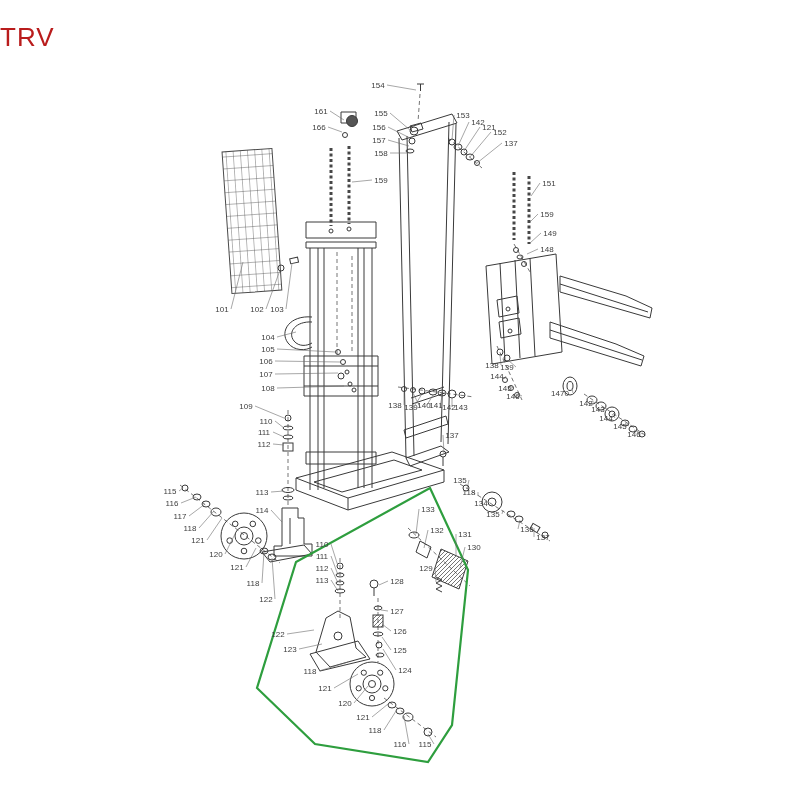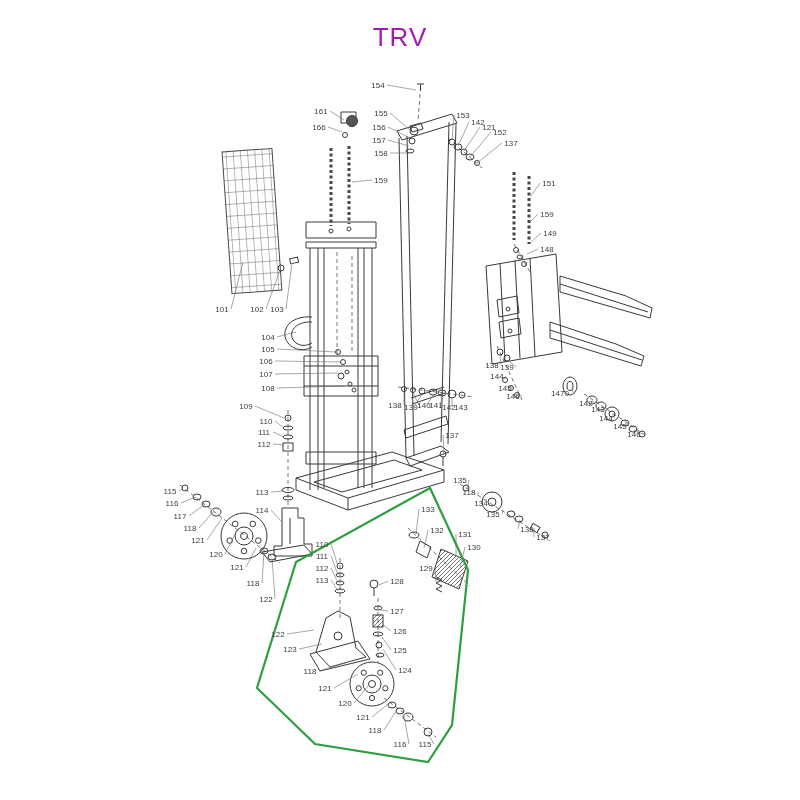--- a/index.html
+++ b/index.html
@@ -1,19 +1,19 @@
 <!DOCTYPE html>
 <html><head>
 <meta charset="utf-8">
 <style>
   html,body{margin:0;padding:0;background:#ffffff;}
   .stage{position:relative;width:800px;height:800px;background:#fff;overflow:hidden;
          font-family:"Liberation Sans",sans-serif;}
-  .title{position:absolute;top:22px;left:0;width:100%;text-align:center;
-         font-size:26px;color:#a21caf;letter-spacing:1px;}
+  .title{position:absolute;top:22px;left:0;width:100%;text-align:left;
+         font-size:26px;color:#b91c1c;letter-spacing:1px;}
   .stage svg{position:absolute;left:0;top:0;}
   .dash{stroke-dasharray:4 3;stroke-width:0.7;}
   .chain{stroke:#474747;stroke-width:3;stroke-dasharray:3 2.5;fill:none;}
   #label-layer text{font:8px "Liberation Sans",sans-serif;fill:#3d3d3d;text-anchor:middle;}
 </style>
 </head>
 <body>
 
 <div class="stage">
   <div class="title">TRV</div>

